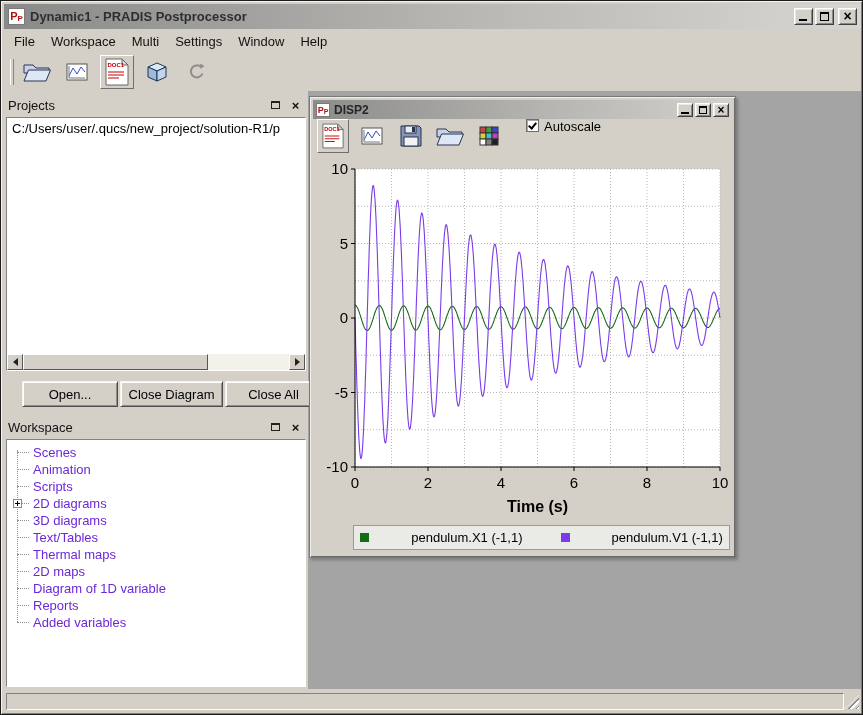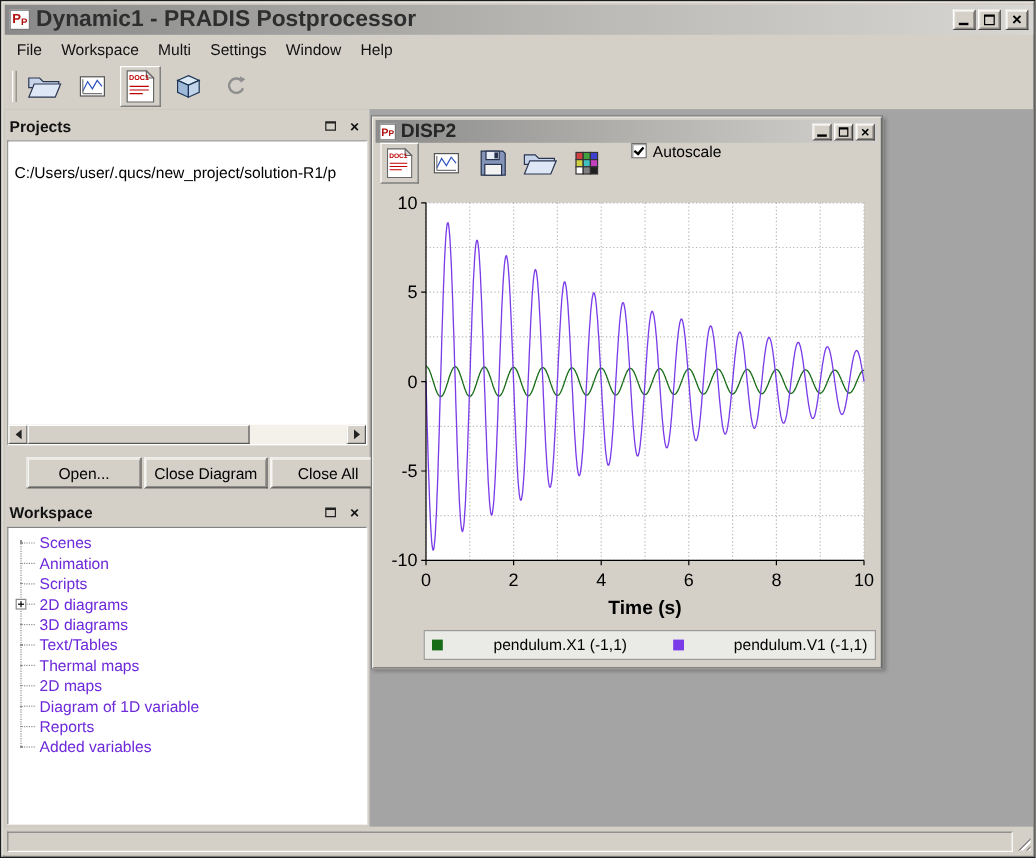--- a/index.html
+++ b/index.html
@@ -12,21 +12,21 @@
         overflow:hidden; }
 
   
   .titlebar{ position:absolute; left:3px; top:3px; width:857px; height:25px;
              background:linear-gradient(90deg,#898989 0%, #b9b8b4 55%, #d7d6d2 100%);
              display:flex; align-items:center; padding:0 4px; }
   .appicon{ width:17px; height:17px; background:#fff; border:1px solid #7a7a7a;
             display:flex; justify-content:center; align-items:flex-start;
             font-weight:bold; color:#b01010; font-size:11px; line-height:15px; flex:none; }
   .appicon .sub{ font-size:8px; line-height:8px; margin-top:6px; color:#b01010; }
-  .titlebar .title{ font-weight:bold; font-size:19px; color:#2e2e2e; margin-left:5px; flex:1;
+  .titlebar .title{ font-weight:bold; font-size:13px; color:#2e2e2e; margin-left:5px; flex:1;
                     white-space:nowrap; overflow:hidden; }
   .winbtn{ position:relative; width:19px; height:17px; background:#d4d0c8;
            border:1px solid; border-color:#ffffff #404040 #404040 #ffffff;
            box-shadow: inset 1px 1px 0 #ece9e2, inset -1px -1px 0 #8a8880;
            margin-left:2px; flex:none; }
   .winbtn.gap{ margin-left:4px; }
   .g-min{ position:absolute; left:4px; bottom:3px; width:8px; height:2px; background:#000; }
   .g-max{ position:absolute; left:4px; top:3px; width:9px; height:9px; border:1px solid #000; border-top-width:2px; }
   .g-x::before{ content:'\00D7'; position:absolute; left:0; right:0; top:0; bottom:0;
                 text-align:center; font-size:14px; font-weight:bold; line-height:15px; color:#000; }
@@ -41,32 +41,32 @@
   .tbtn{ min-width:34px; height:34px; display:flex; align-items:center; justify-content:center;
          margin-right:6px; background:transparent; }
   .tbtn.raised{ border:1px solid; border-color:#ffffff #6e6e6e #6e6e6e #ffffff; background:#d4d0c8; }
 
   
   .central{ position:absolute; left:3px; top:90px; width:857px; height:598px; background:#a4a4a4; }
 
   
   .dock{ position:absolute; left:0; top:0; width:304px; height:598px; background:#d4d0c8; }
   .dockhdr{ position:absolute; left:2px; width:300px; height:20px; display:flex; align-items:center;
-            font-weight:bold; font-size:13px; color:#111; padding:0 2px; }
+            font-weight:normal; font-size:13px; color:#111; padding:0 2px; }
   .dockhdr .spacer{ flex:1; }
   .dockbtn{ position:relative; width:17px; height:15px; margin-left:3px;
             display:flex; align-items:center; justify-content:center; }
   .g-float{ width:9px; height:8px; border:1px solid #222; border-top:2px solid #222; }
   .g-xs::before{ content:'\00D7'; font-size:13px; font-weight:bold; color:#111; line-height:13px; }
 
   .sunken{ border:1px solid; border-color:#828282 #ffffff #ffffff #828282; background:#fff; }
 
   .proj-list{ position:absolute; left:2px; top:26px; width:300px; height:254px; }
   .proj-viewport{ width:100%; height:236px; background:#fff; overflow:hidden; }
-  .proj-item{ font-size:13px; padding:18px 5px; white-space:nowrap; color:#000; }
+  .proj-item{ font-size:13px; padding:3px 5px; white-space:nowrap; color:#000; }
 
   .hscroll{ position:relative; width:100%; height:16px; background:#f3f1ea; }
   .sb-btn{ position:absolute; top:0; width:16px; height:16px; background:#d4d0c8;
            border:1px solid; border-color:#ffffff #555555 #555555 #ffffff;
            display:flex; align-items:center; justify-content:center; }
   .sb-btn.left{ left:0; } .sb-btn.right{ right:0; }
   .tri-left{ width:0; height:0; border-top:4px solid transparent; border-bottom:4px solid transparent; border-right:5px solid #222; }
   .tri-right{ width:0; height:0; border-top:4px solid transparent; border-bottom:4px solid transparent; border-left:5px solid #222; }
   .sb-thumb{ position:absolute; left:16px; top:0; width:185px; height:16px; background:#d4d0c8;
              border:1px solid; border-color:#ffffff #555555 #555555 #ffffff; }
@@ -88,21 +88,21 @@
 
   
   .child{ position:absolute; left:305px; top:5px; width:427px; height:462px; background:#d4d0c8;
           border:1px solid #787878;
           box-shadow: inset 1px 1px 0 #f0efe9, inset -1px -1px 0 #6a6a6a, 2px 2px 3px rgba(0,0,0,.25);
           padding:3px; }
   .titlebar2{ height:19px; background:linear-gradient(90deg,#8c8c8c 0%, #b5b4b0 55%, #d2d1cd 100%);
               display:flex; align-items:center; padding:0 3px; }
   .appicon.small{ width:14px; height:14px; font-size:9px; line-height:12px; }
   .appicon.small .sub{ font-size:7px; margin-top:4px; }
-  .titlebar2 .title{ font-weight:bold; font-size:16px; color:#262626; margin-left:4px; flex:1; }
+  .titlebar2 .title{ font-weight:bold; font-size:12px; color:#262626; margin-left:4px; flex:1; }
   .winbtn.small{ width:16px; height:14px; }
   .winbtn.small .g-min{ left:3px; bottom:2px; width:8px; }
   .winbtn.small .g-max{ left:3px; top:2px; width:8px; height:8px; }
   .winbtn.small.g-xbtn::before{ content:'\00D7'; position:absolute; left:0; right:0; top:-1px;
         text-align:center; font-size:12px; font-weight:bold; color:#000; }
 
   .childbar{ height:42px; display:flex; align-items:flex-start; padding-left:4px; }
   .cbtn{ min-width:32px; height:34px; display:flex; align-items:center; justify-content:center; margin-right:7px; }
   .cbtn.raised{ border:1px solid; border-color:#ffffff #6e6e6e #6e6e6e #ffffff; background:#d4d0c8; }
 

